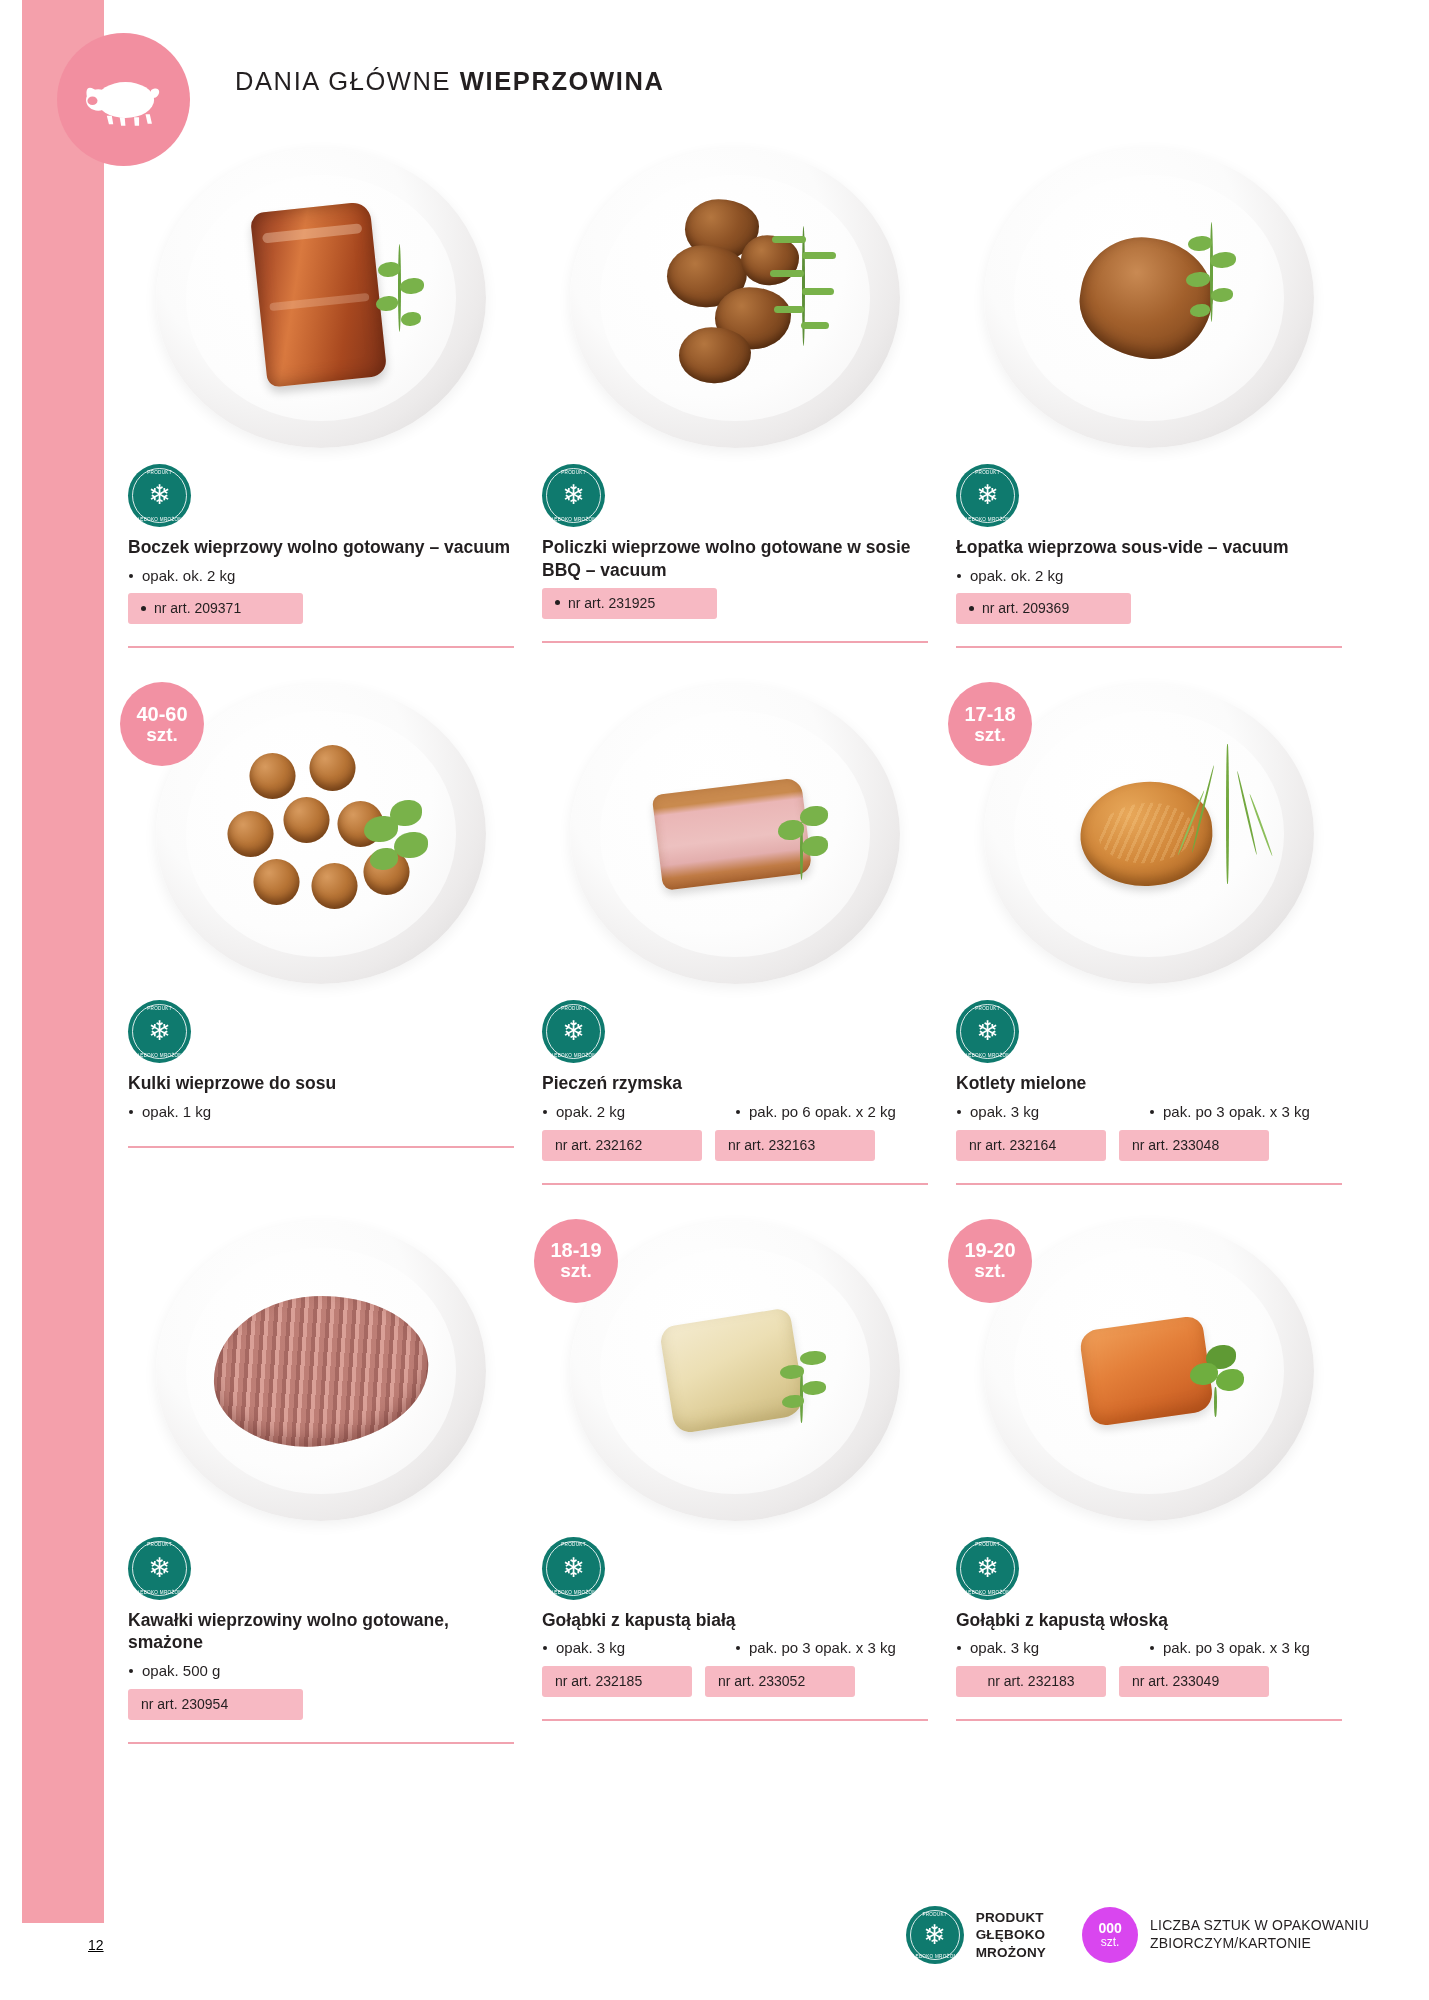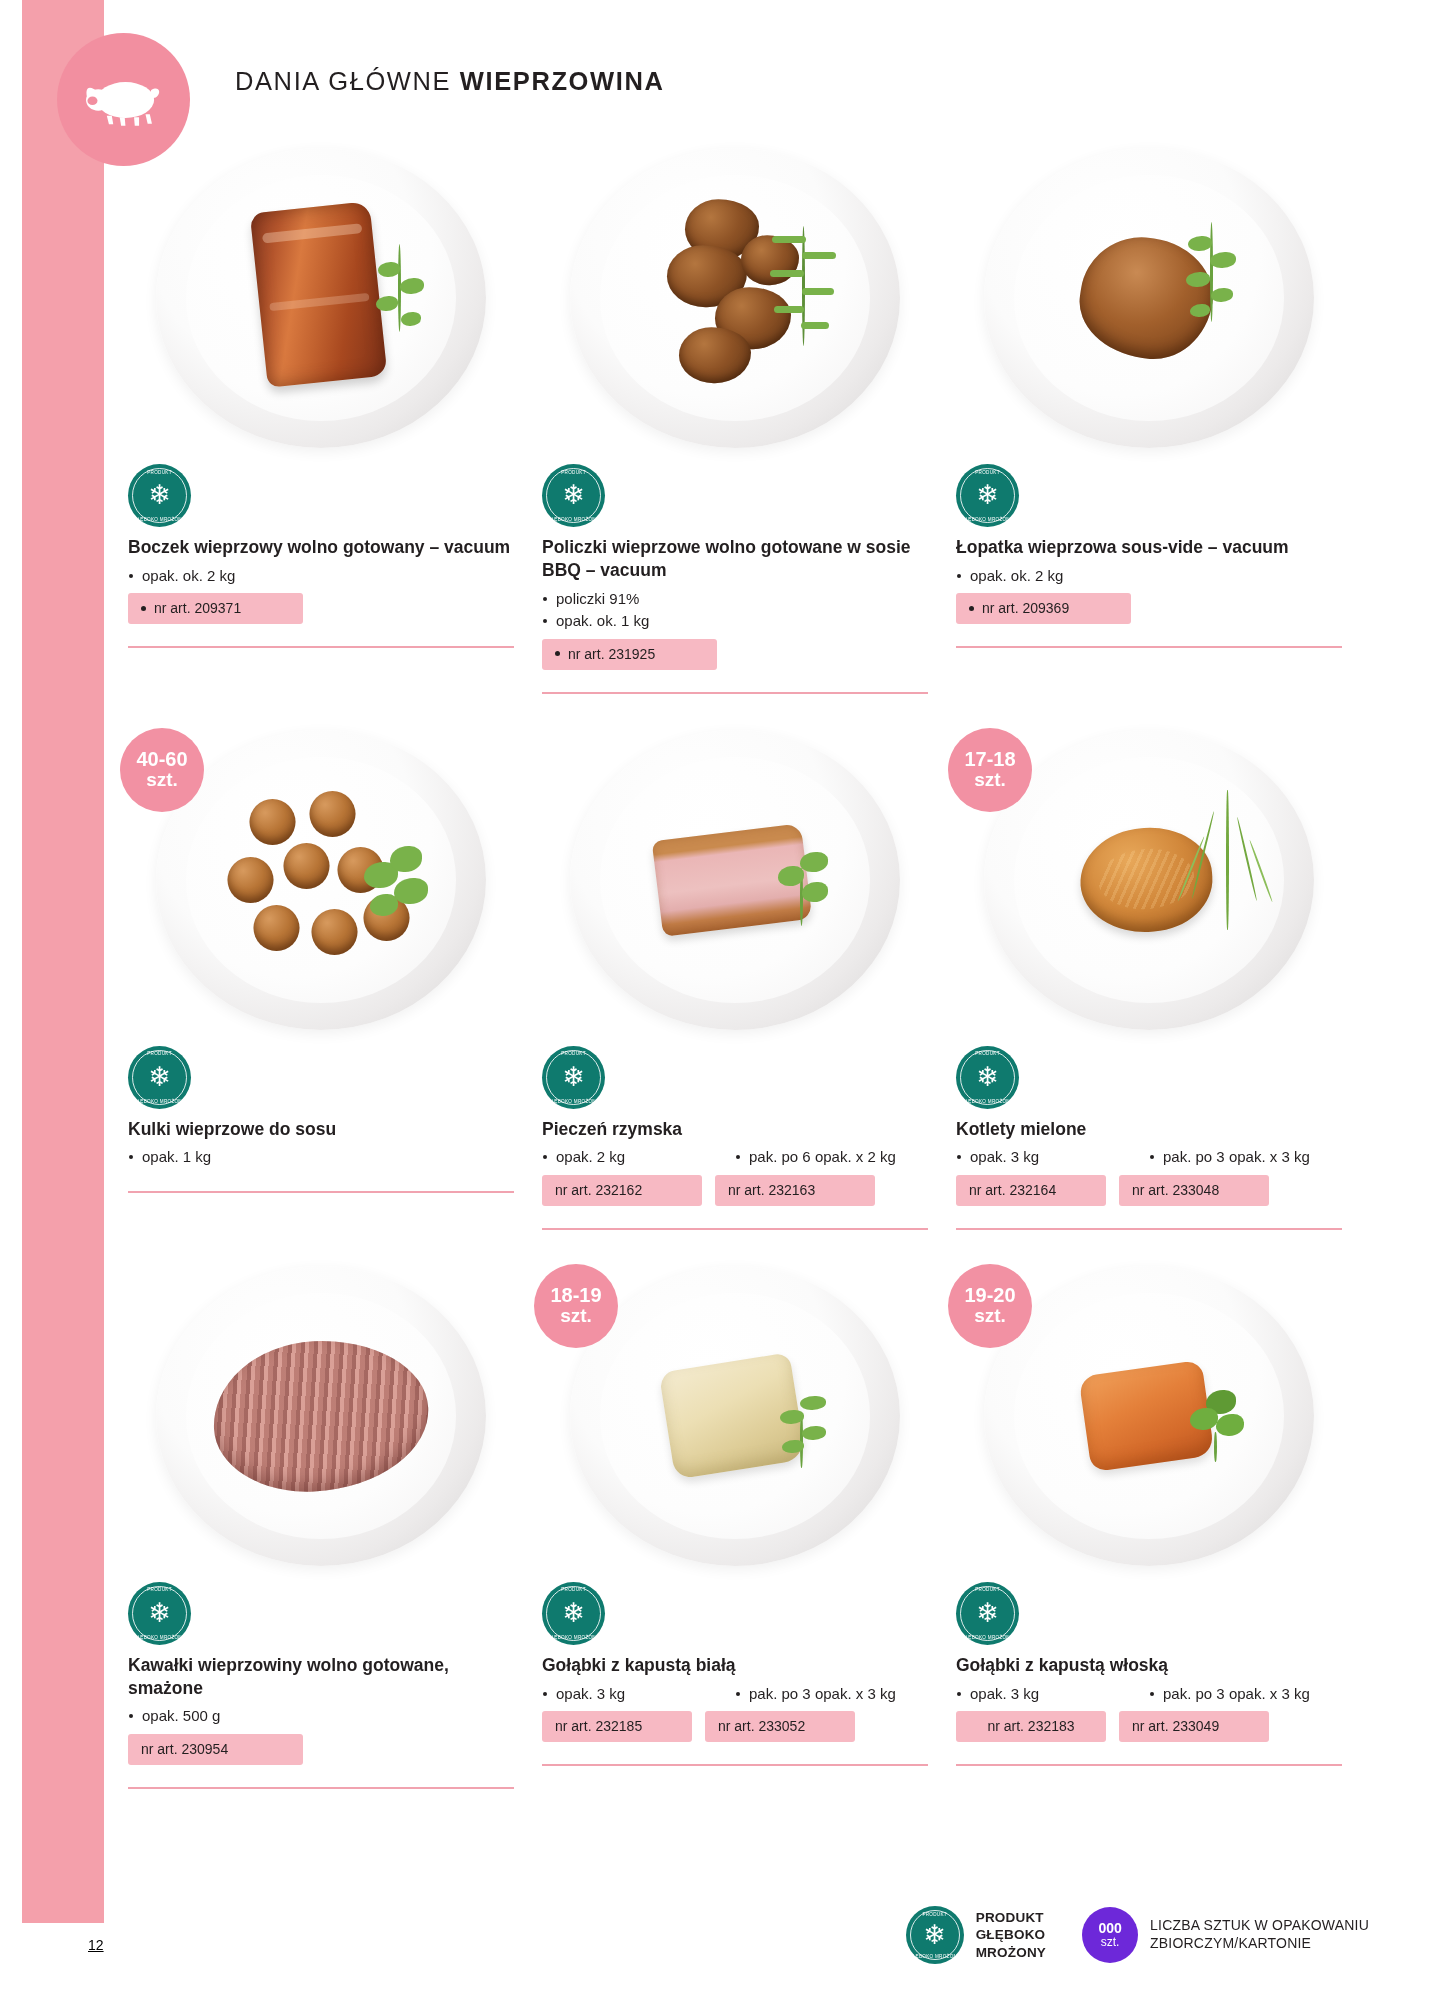--- a/index.html
+++ b/index.html
@@ -314,21 +314,21 @@
   .legend-item { display: flex; align-items: center; gap: 12px; }
   .legend-text {
     font-size: 13.5px;
     line-height: 1.28;
     color: #231f20;
     font-weight: 700;
     letter-spacing: .2px;
   }
   .legend-text.normal { font-weight: 400; font-size: 14px; }
   .bubble-000 {
-    width: 56px;height:56px;border-radius:50%;background:#6d28d9;color:#fff;
+    width: 56px;height:56px;border-radius:50%;background:#d946ef;color:#fff;
     display:flex;flex-direction:column;align-items:center;justify-content:center;
     font-weight:700;font-size:14px;line-height:1.05;text-align:center;
   }
   .bubble-000 .s{font-size:12px;font-weight:400;}
 </style>
 </head>
 <body>
 
 <div class="left-bar"></div>
 
@@ -422,24 +422,20 @@
         </div>
         <div class="frozen-badge">
           <div class="ring"></div>
           <div class="arcText">
             <span class="arc-top">PRODUKT</span>
             <span class="arc-bot">GŁĘBOKO MROŻONY</span>
           </div>
           <div class="snow">❄</div>
         </div>
         <div class="prod-title">Policzki wieprzowe wolno gotowane w sosie BBQ – vacuum</div>
-        <ul class="bullets">
-          <li>policzki 91%</li>
-          <li>opak. ok. 1 kg</li>
-        </ul>
         <div class="tags">
           <div class="tag w1">
               <span class="dot"></span>
               <span>nr art. 231925</span>
             </div>
         </div>
       </div>
       <div class="cell-rule"></div>
     </div>
 

